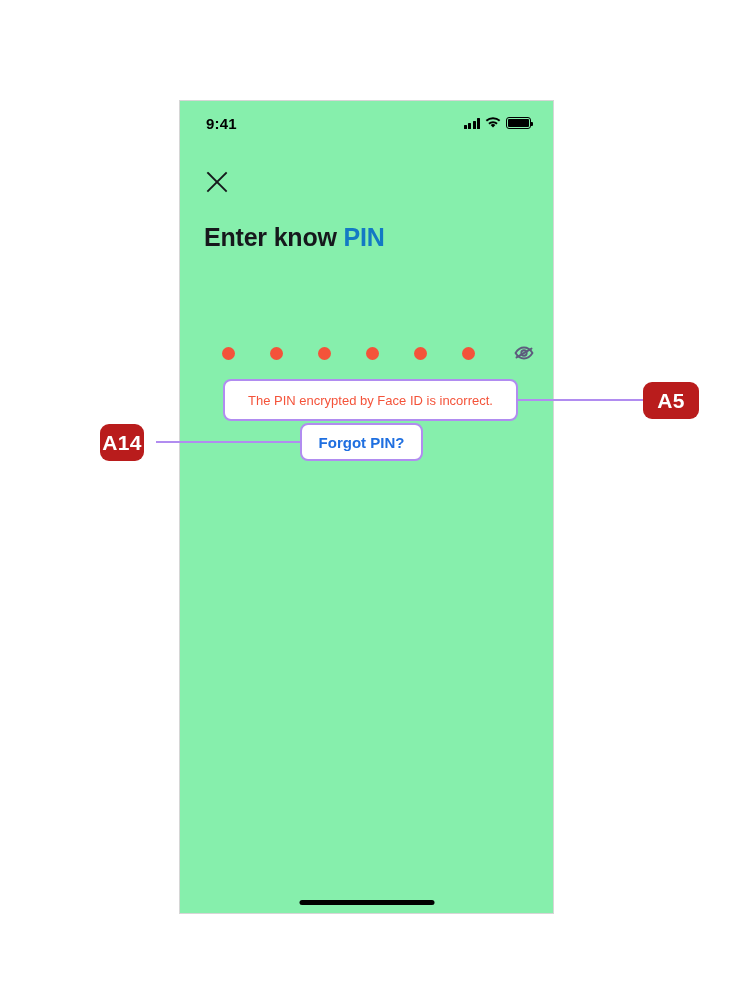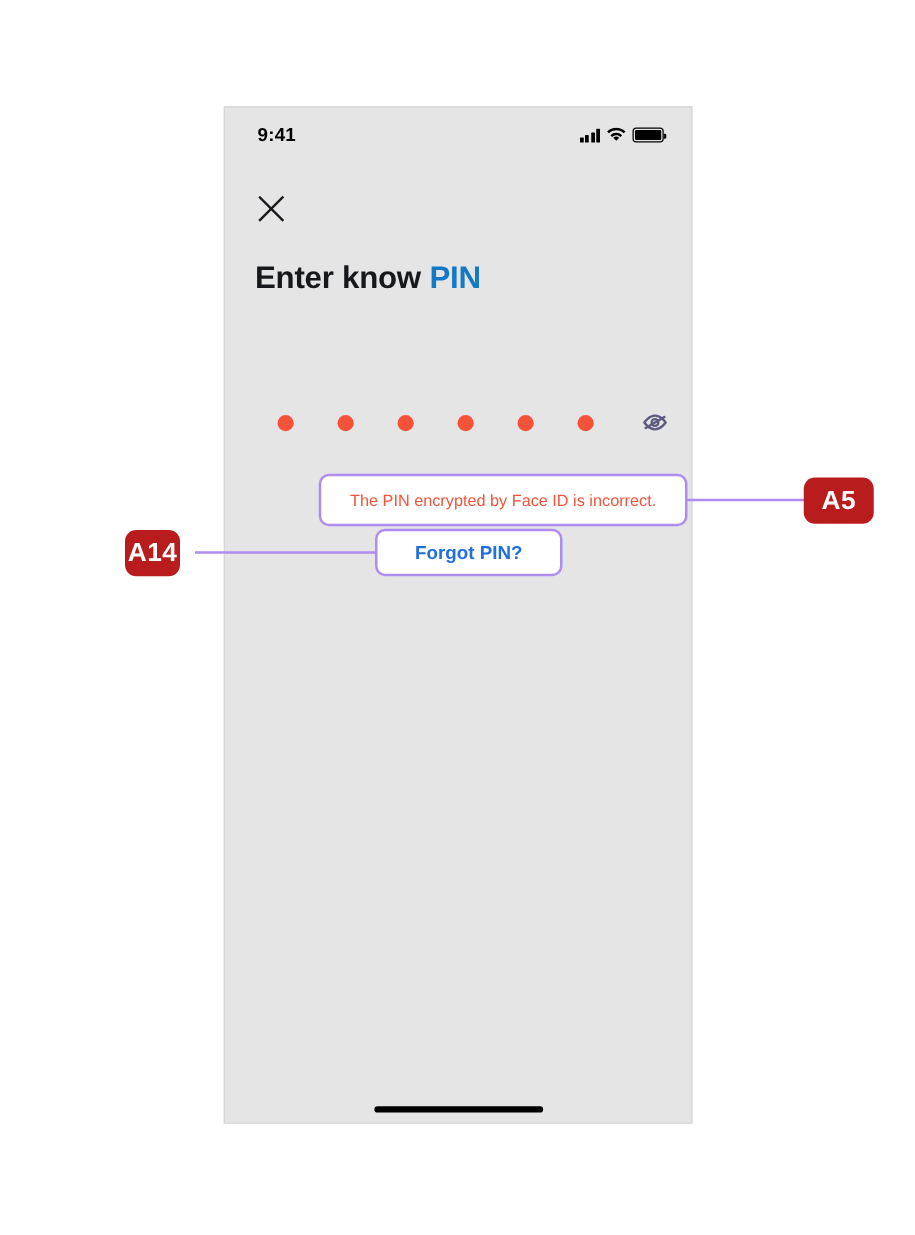--- a/index.html
+++ b/index.html
@@ -12,24 +12,24 @@
     height: 988px;
     position: relative;
     font-family: "Liberation Sans", sans-serif;
     -webkit-font-smoothing: antialiased;
   }
 
   
   .phone-frame {
     position: absolute;
     left: 179px;
-    top: 85px;
+    top: 100px;
     width: 375px;
     height: 814px;
-    background: #e5e5e5;
+    background: #86efac;
     border: 1px solid #d6d6d6;
     box-sizing: border-box;
     overflow: hidden;
   }
 
   
   .status-bar {
     position: absolute;
     left: 0;
     top: 0;
@@ -155,30 +155,29 @@
     box-sizing: border-box;
     display: flex;
     align-items: center;
     justify-content: center;
   }
   .error-box {
     left: 223px;
     top: 379px;
     width: 295px;
     height: 42px;
-    margin-left: 32px;
   }
   .error-text {
     font-size: 13px;
     color: #f4533a;
   }
   .forgot-box {
     left: 300px;
     top: 423px;
-    width: 150px;
+    width: 123px;
     height: 38px;
     cursor: pointer;
   }
   .forgot-text {
     font-size: 15px;
     font-weight: bold;
     color: #1f6fe0;
   }
 
   

